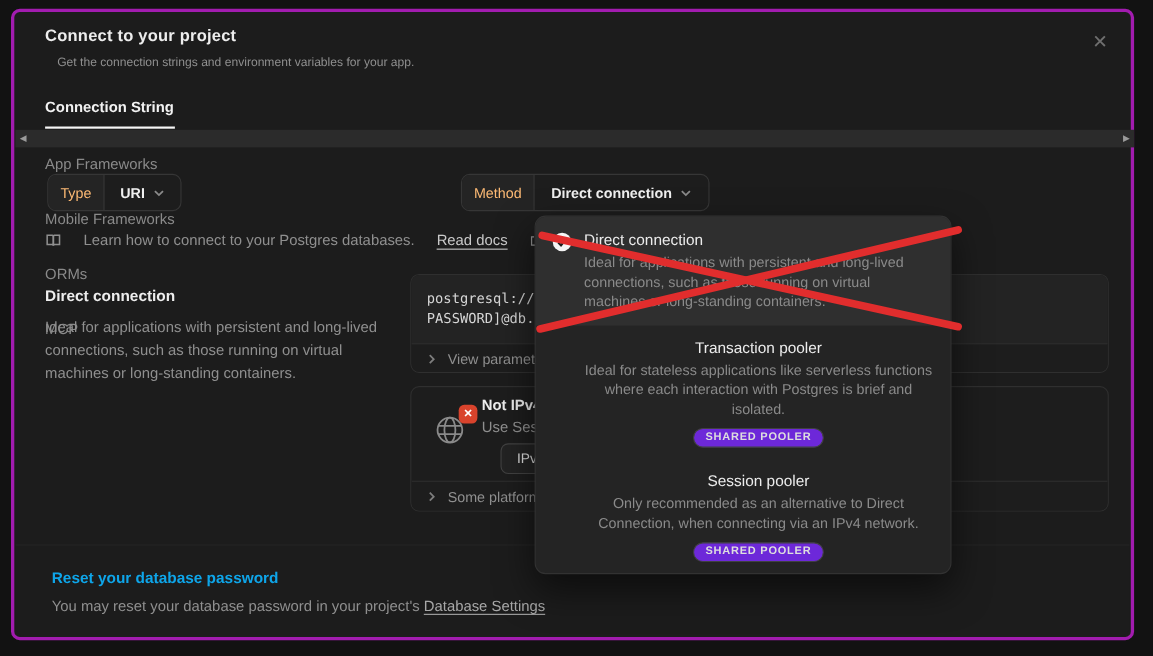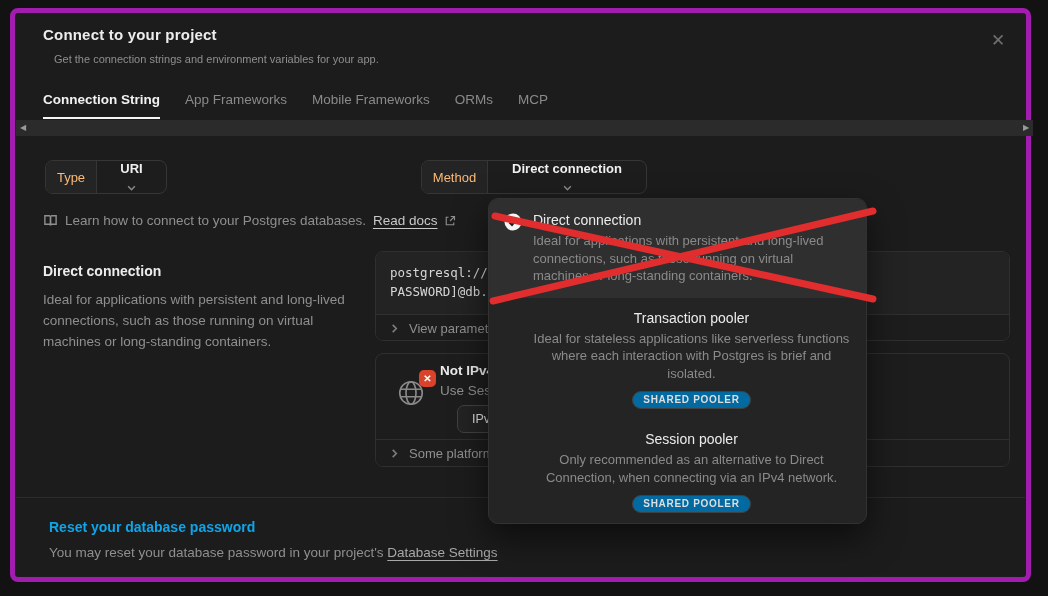--- a/index.html
+++ b/index.html
@@ -1,48 +1,48 @@
 <!DOCTYPE html>
 <html><head>
 <meta charset="utf-8">
 <style>
   * { margin:0; padding:0; box-sizing:border-box; }
   html,body { width:1048px; height:596px; background:#121212; overflow:hidden;
     font-family:"Liberation Sans", sans-serif; -webkit-font-smoothing:antialiased; }
 
   .modal { position:absolute; left:10px; top:8px; width:1021px; height:574px;
-    background:#1c1c1c; border:5px solid #a21caf; border-radius:8px; }
+    background:#1c1c1c; border:3px solid #a21caf; border-radius:8px; }
 
   
   .title { position:absolute; left:28px; top:13px; font-size:15px; font-weight:700; color:#ededed; letter-spacing:.2px; }
   .subtitle { position:absolute; left:39px; top:40px; font-size:11px; color:#8f8f8f; }
   .close-btn { position:absolute; right:16px; top:16px; width:24px; height:24px; color:#6f6f6f;
     font-size:17px; line-height:24px; text-align:center; cursor:pointer; }
 
   
-  .tabs { position:absolute; left:28px; top:79px; display:flex; gap:25px; font-size:13.5px; }
+  .tabs { position:absolute; left:28px; top:79px; display:flex; gap:25px; font-size:13.5px;flex-direction:column; }
   .tab { color:#8a8a8a; padding-bottom:10px; cursor:pointer; white-space:nowrap; }
   .tab.active { color:#f2f2f2; font-weight:700; border-bottom:2px solid #f5f5f5; }
 
   
   .hscroll { position:absolute; left:1px; top:107px; width:1017px; height:16px; background:#2b2b2b;
     display:flex; justify-content:space-between; align-items:center; }
   .hscroll .arr { width:14px; text-align:center; font-size:8px; color:#9a9a9a; line-height:16px; cursor:pointer; }
 
   
   .seg { position:absolute; top:147px; height:34px; display:flex; border:1px solid #363636;
     border-radius:8px; overflow:hidden; background:#1d1d1d; cursor:pointer; }
   .seg-label { display:flex; align-items:center; justify-content:center; background:#242424;
     color:#fdba74; font-size:13px; border-right:1px solid #363636; }
   .seg-value { display:flex; align-items:center; justify-content:center; gap:7px;
-    color:#f0f0f0; font-size:13px; font-weight:700;flex-direction:column; }
+    color:#f0f0f0; font-size:13px; font-weight:700; }
   .chev { width:11px; height:11px; stroke:#8a8a8a; fill:none; stroke-width:1.8; }
 
   
-  .docs { position:absolute; left:28px; top:200px; display:flex; align-items:center; gap:7px;
+  .docs { position:absolute; left:28px; top:200px; display:flex; align-items:center; gap:20px;
     font-size:13.5px; color:#8f8f8f; }
   .docs a { color:#c9c9c9; text-decoration:underline; text-underline-offset:3px; cursor:pointer; }
   .icon-svg { stroke:#8f8f8f; fill:none; stroke-width:1.5; }
 
   
   .lc-title { position:absolute; left:28px; top:250px; font-size:14px; font-weight:700; color:#ededed; }
   .lc-desc { position:absolute; left:28px; top:276px; width:305px; font-size:13.5px; line-height:21px; color:#8f8f8f; }
 
   
   .box { position:absolute; left:360px; width:635px; border:1px solid #2f2f2f; border-radius:8px; overflow:hidden; }
@@ -73,21 +73,21 @@
 
   
   .dropdown { position:absolute; left:473px; top:185px; width:379px; background:#242424;
     border:1px solid #323232; border-radius:10px; box-shadow:0 14px 34px rgba(0,0,0,.55); z-index:10; overflow:hidden; }
   .opt { padding:13px 16px 13px 44px; position:relative; cursor:pointer; }
   .opt.selected { background:#2f2f2f; padding-left:44px; }
   .opt-check { position:absolute; left:15px; top:14px; width:18px; height:18px; }
   .opt-title { font-size:14px; font-weight:500; color:#ececec; }
   .opt-desc { margin-top:4px; font-size:13px; line-height:17.5px; color:#8a8a8a; }
   .opt-badge { display:inline-block; margin-top:9px; padding:2px 10px 3px; border:1px solid #414141;
-    border-radius:999px; background:#0369a1; font-size:10px; font-weight:700; letter-spacing:.07em; color:#dedede; }
+    border-radius:999px; background:#6d28d9; font-size:10px; font-weight:700; letter-spacing:.07em; color:#dedede; }
   .opt + .opt { margin-top:2px; }
   .opt:not(.selected) { padding-top:10px; padding-bottom:10px;text-align:center; }
 
   
   .red-x { position:absolute; left:460px; top:182px; z-index:20; pointer-events:none; }
 </style>
 </head>
 <body>
 
 <div class="modal">

